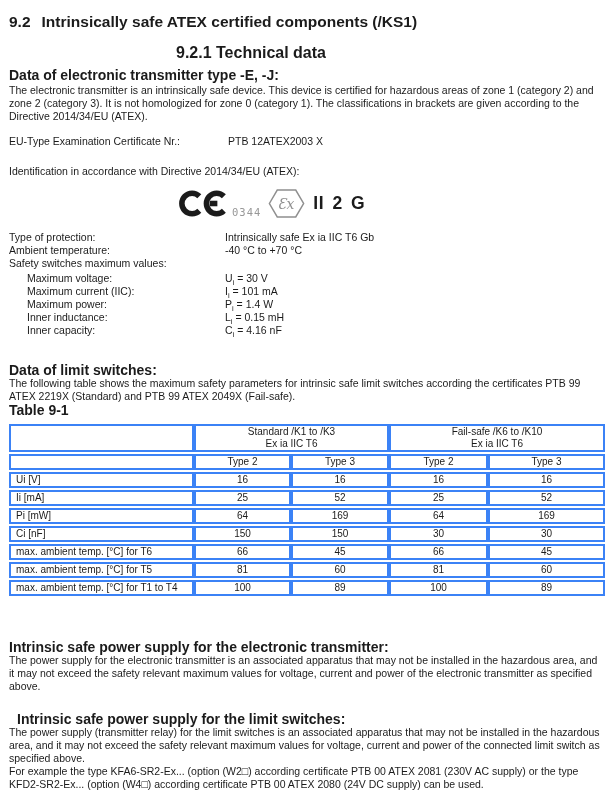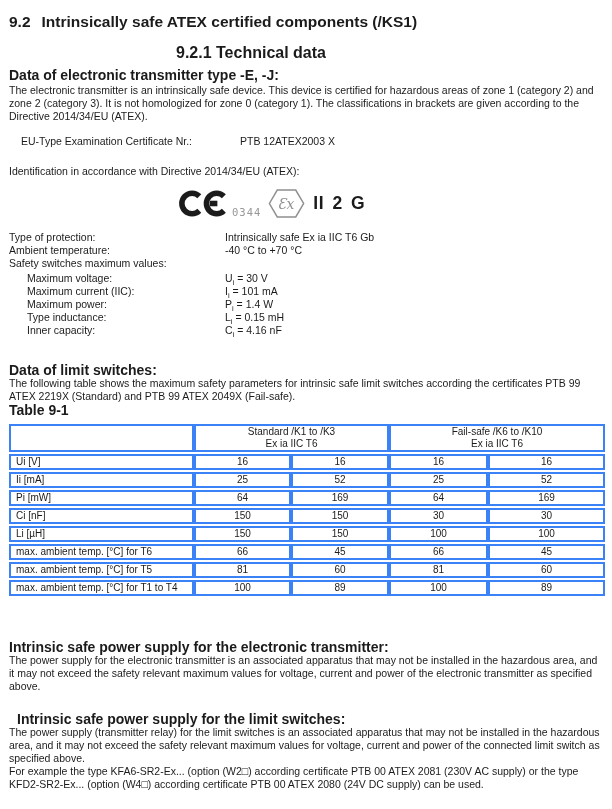--- a/index.html
+++ b/index.html
@@ -25,21 +25,21 @@
   .mt-ident   { margin-top: 17px; }
   .mt-marking { margin-top: 9px; }
   .mt-props   { margin-top: 12px; }
   .mt-limit   { margin-top: 27px; }
   .mt-caption { margin-top: 1px; }
   .mt-table   { margin-top: 5px; }
   .mt-ps1     { margin-top: 43px; }
   .mt-ps2     { margin-top: 20px; padding-left: 8px; }
 
   .kv-row { display: flex; font-size: 10.5px; line-height: 13px; }
-  .kv-row .kv-label { width: 219px; flex-shrink: 0; margin-left: 12px; }
+  .kv-row .kv-label { width: 219px; flex-shrink: 0; }
 
   
   .marking { display: flex; align-items: center; margin-left: 170px; height: 32px; }
   .marking .nb {
     align-self: flex-end; margin: 0 7px 0 1px; padding-bottom: 1px;
     font-family: "DejaVu Sans Mono", monospace;
     font-size: 10.5px; letter-spacing: 1px; color: #979797; text-align: center;
   }
   .marking .hex { margin-right: 8px; }
   .marking .cat { font-size: 17.5px; font-weight: bold; letter-spacing: 0.5px; word-spacing: 3px; }
@@ -120,21 +120,21 @@
     </div>
     <div class="prow indent">
       <span class="plabel">Maximum current (IIC):</span>
       <span class="pvalue"><span>I</span><sub>i</sub> <span>= 101 mA</span></span>
     </div>
     <div class="prow indent">
       <span class="plabel">Maximum power:</span>
       <span class="pvalue"><span>P</span><sub>i</sub> <span>= 1.4 W</span></span>
     </div>
     <div class="prow indent">
-      <span class="plabel">Type inductance:</span>
+      <span class="plabel">Inner inductance:</span>
       <span class="pvalue"><span>L</span><sub>i</sub> <span>= 0.15 mH</span></span>
     </div>
     <div class="prow indent">
       <span class="plabel">Inner capacity:</span>
       <span class="pvalue"><span>C</span><sub>i</sub> <span>= 4.16 nF</span></span>
     </div>
   </div>
 
   <div class="h3 mt-limit">Data of limit switches:</div>
   <p class="body">The following table shows the maximum safety parameters for intrinsic safe limit switches according the certificates PTB 99 ATEX 2219X (Standard) and PTB 99 ATEX 2049X (Fail-safe).</p>
@@ -154,20 +154,27 @@
         <td colspan="2">
           <div>Standard /K1 to /K3</div>
           <div>Ex ia IIC T6</div>
         </td>
         <td colspan="2">
           <div>Fail-safe /K6 to /K10</div>
           <div>Ex ia IIC T6</div>
         </td>
       </tr>
       <tr>
+        <td></td>
+        <td>Type 2</td>
+        <td>Type 3</td>
+        <td>Type 2</td>
+        <td>Type 3</td>
+      </tr>
+      <tr>
         <td class="lbl">Ui [V]</td>
         <td>16</td>
         <td>16</td>
         <td>16</td>
         <td>16</td>
       </tr>
       <tr>
         <td class="lbl">Ii [mA]</td>
         <td>25</td>
         <td>52</td>
@@ -182,27 +189,20 @@
         <td>169</td>
       </tr>
       <tr>
         <td class="lbl">Ci [nF]</td>
         <td>150</td>
         <td>150</td>
         <td>30</td>
         <td>30</td>
       </tr>
       <tr>
-        <td class="lbl">Li [µH]</td>
-        <td>150</td>
-        <td>150</td>
-        <td>100</td>
-        <td>100</td>
-      </tr>
-      <tr>
         <td class="lbl">max. ambient temp. [°C] for T6</td>
         <td>66</td>
         <td>45</td>
         <td>66</td>
         <td>45</td>
       </tr>
       <tr>
         <td class="lbl">max. ambient temp. [°C] for T5</td>
         <td>81</td>
         <td>60</td>

